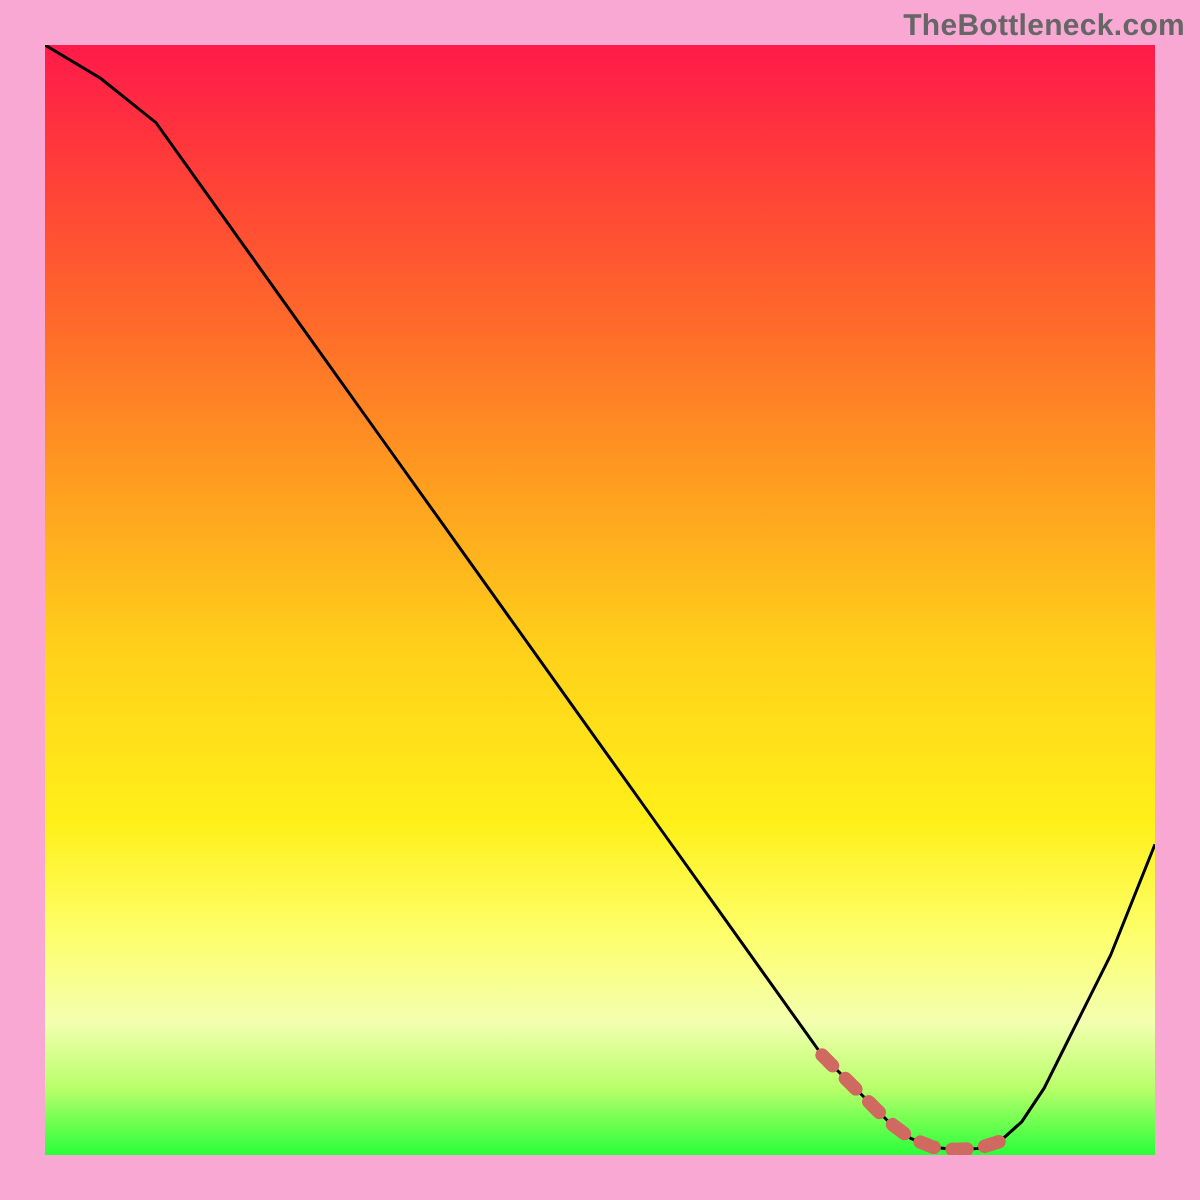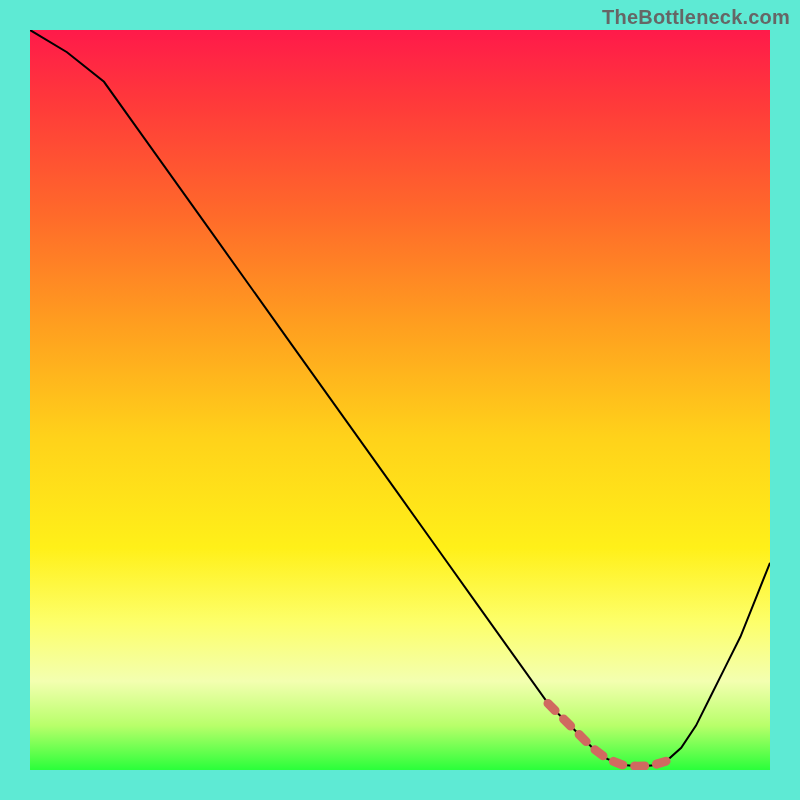--- a/index.html
+++ b/index.html
@@ -8,21 +8,21 @@
     width: 800px;
     height: 800px;
     background: #000;
     font-family: Arial, Helvetica, sans-serif;
     overflow: hidden;
   }
   .frame {
     position: relative;
     width: 800px;
     height: 800px;
-    background: #5eead4;
+    background: #f9a8d4;
   }
   .watermark {
     position: absolute;
     top: 6px;
     right: 10px;
     color: #666;
     font-size: 20px;
     font-weight: 600;
     letter-spacing: 0.2px;
     z-index: 5;

